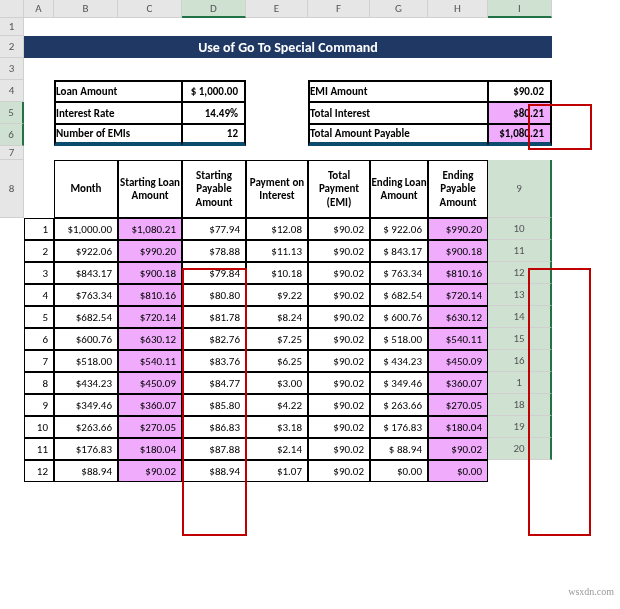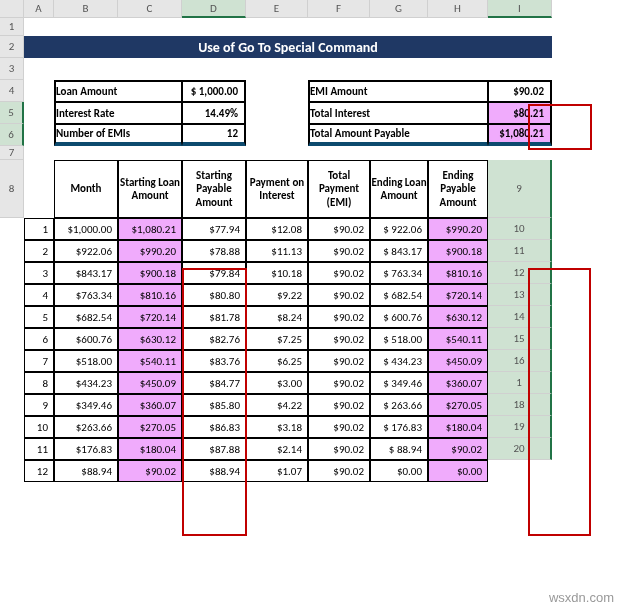--- a/index.html
+++ b/index.html
@@ -79,24 +79,24 @@
 .num { justify-content: flex-end; }
 .hl { background: #f0abfc; }
 .redbox {
   position: absolute;
   border: 2.5px solid #c00000;
   pointer-events: none;
 }
 .watermark {
   position: absolute;
   right: 6px;
-  bottom: 4px;
-  font-size: 13px;
+  bottom: 12px;
+  font-size: 10px;
   color: #999;
-  font-family: Liberation Sans, sans-serif;
+  font-family: Liberation Serif, serif;
 }
 </style>
 </head>
 <body>
 
 <div class="sheet">
 
   <div class="corner"></div>
 
   <div class="colhdr">A</div>

